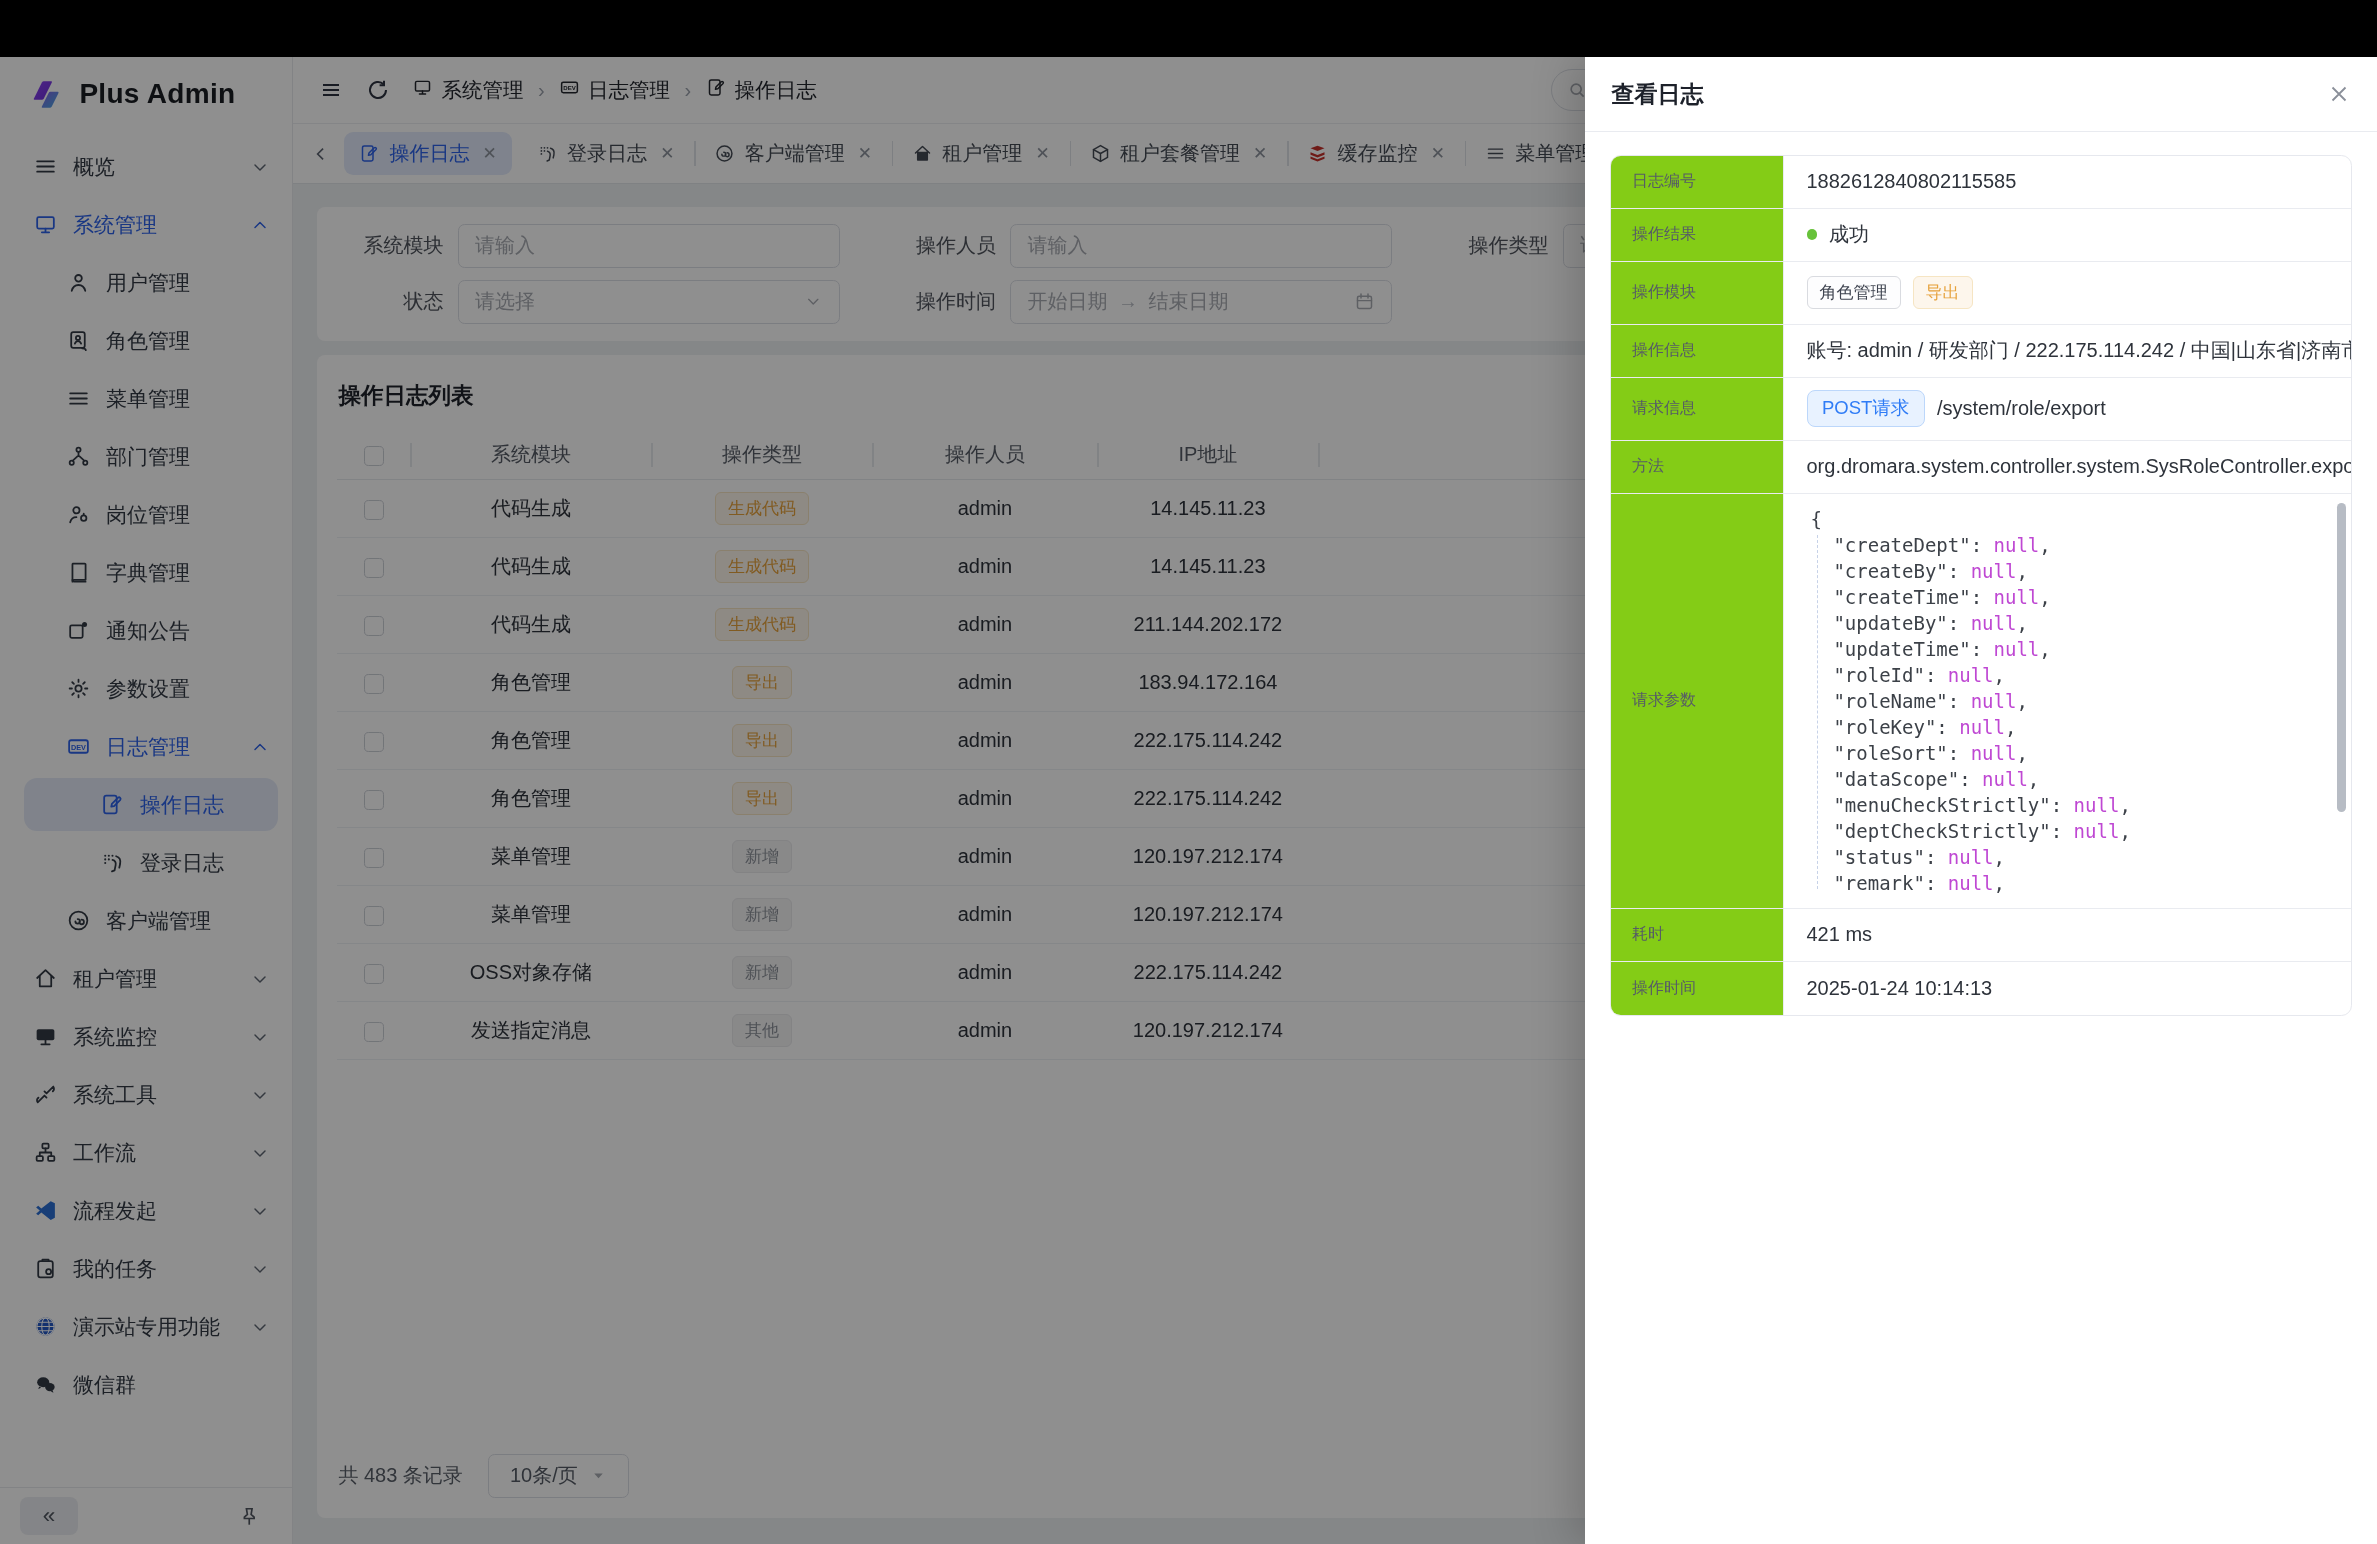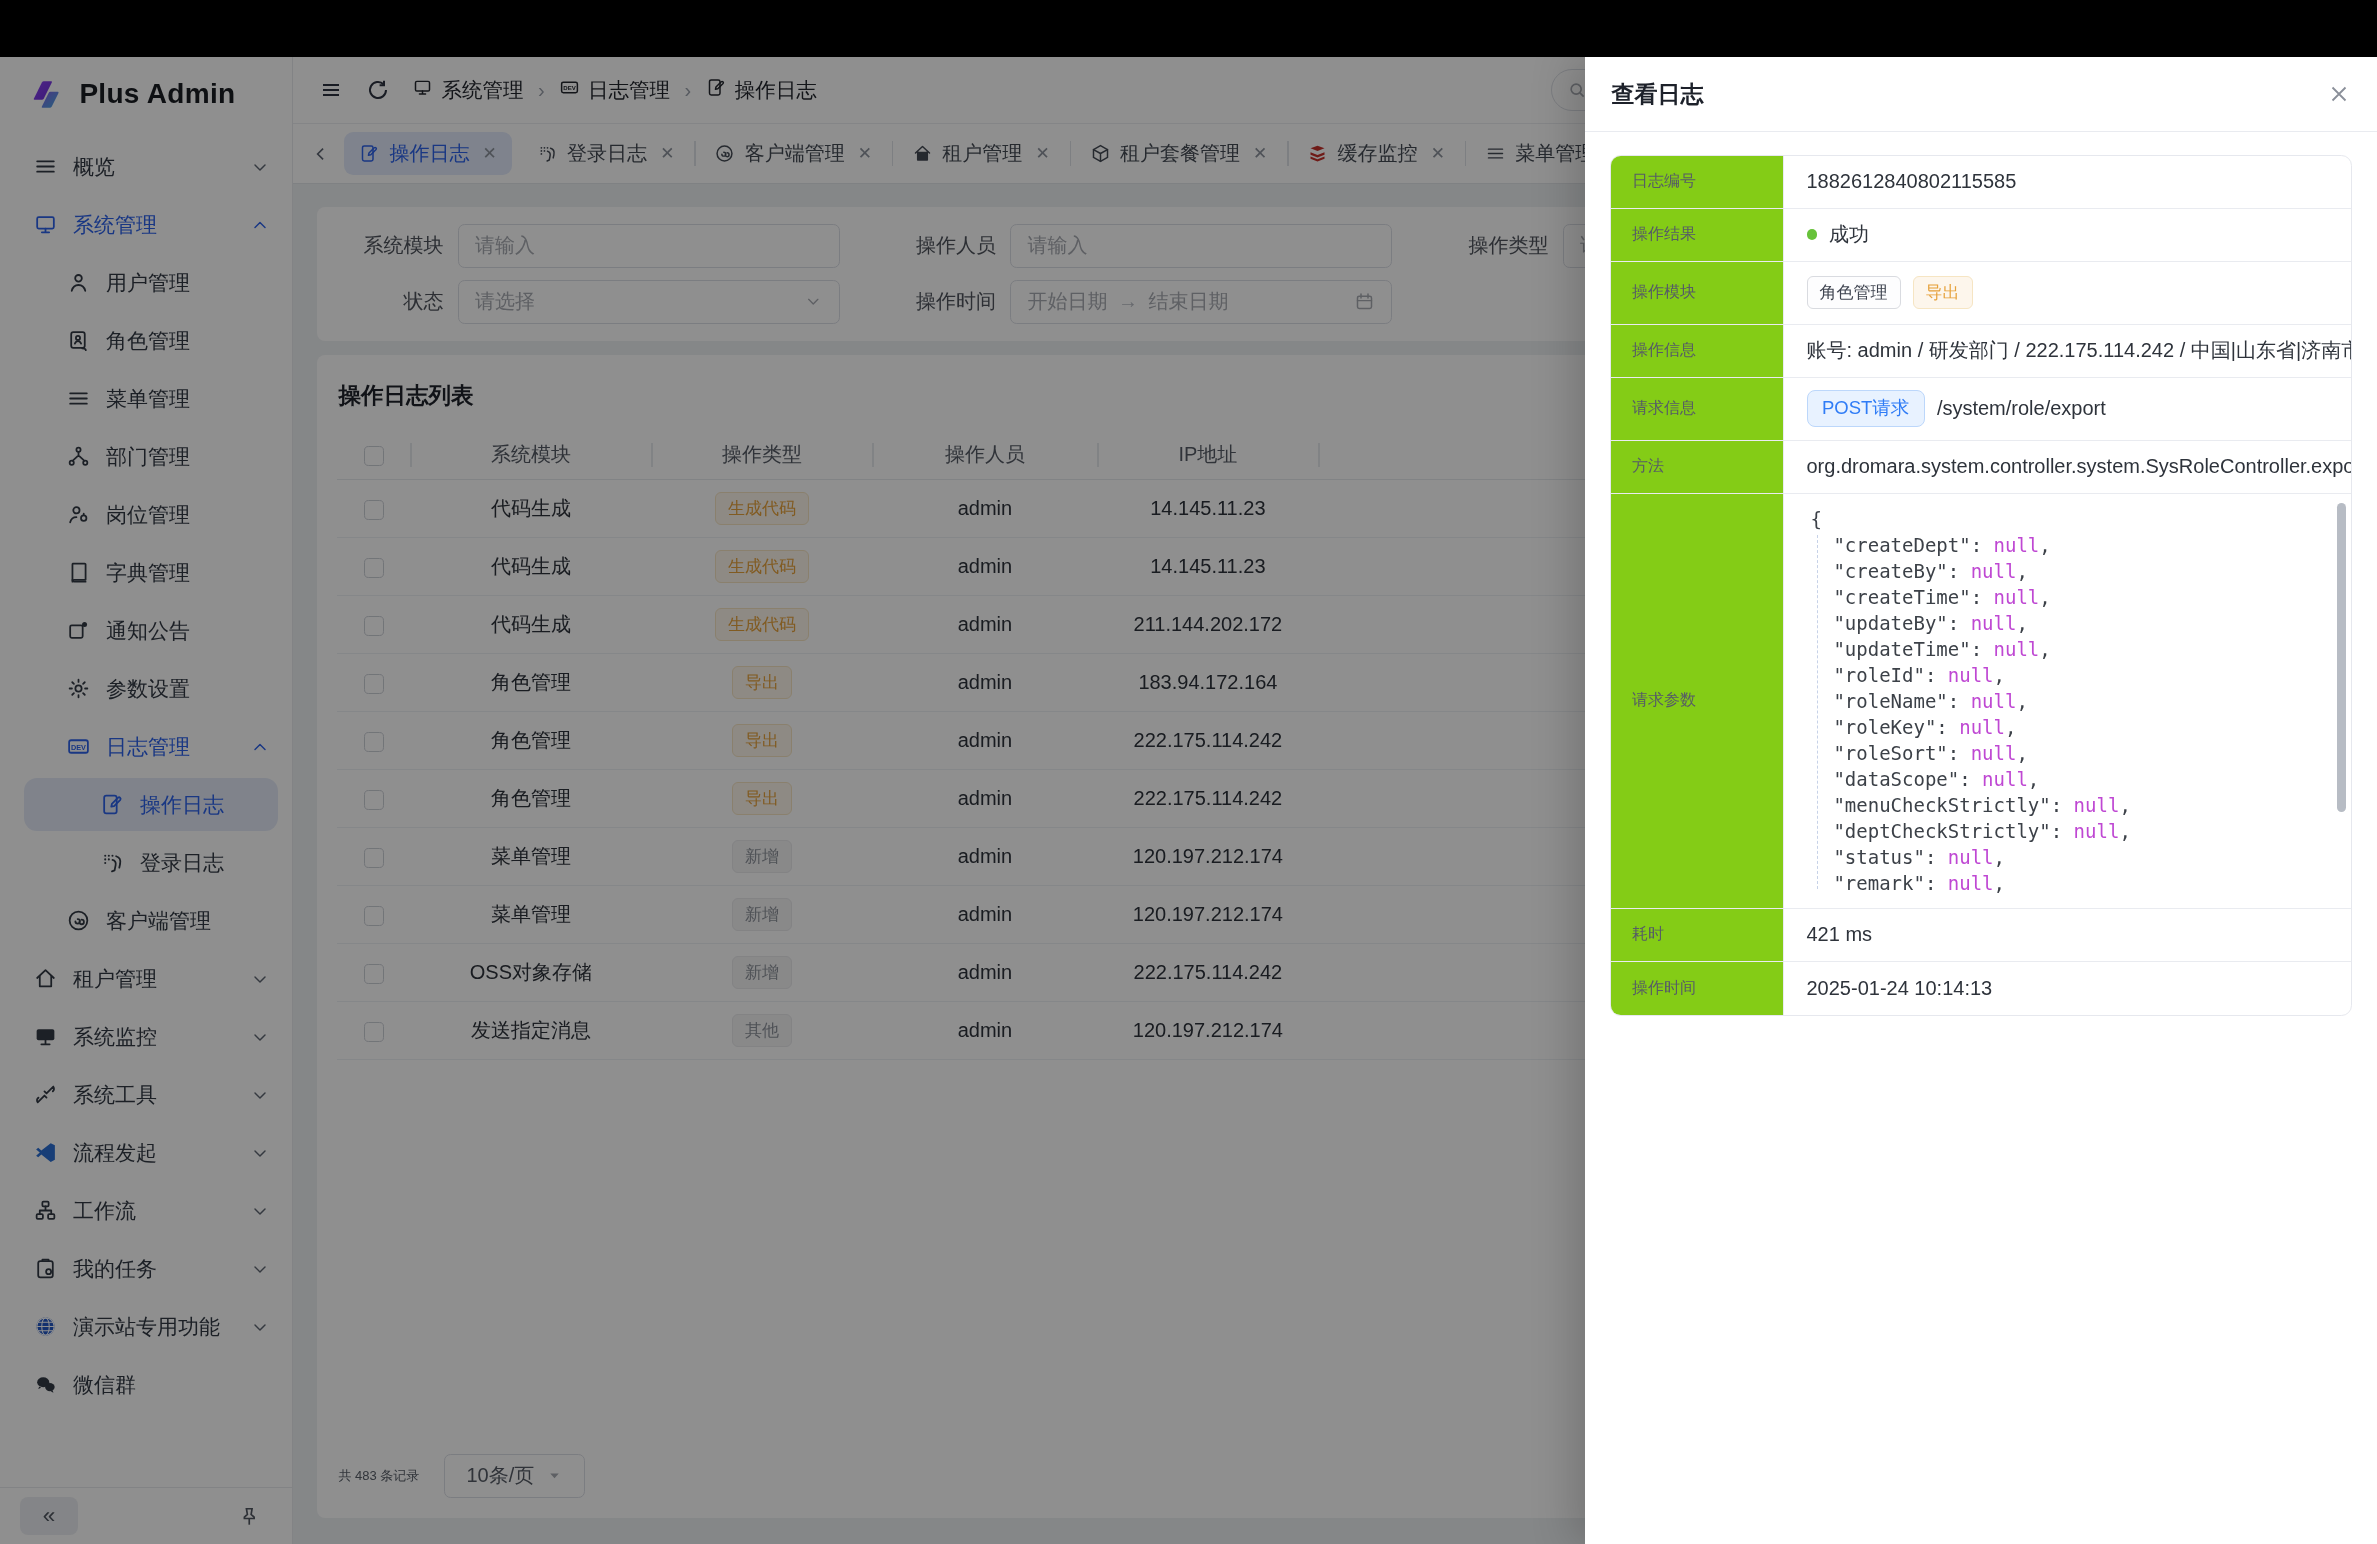--- a/index.html
+++ b/index.html
@@ -90,21 +90,21 @@
   .lt th:not(:first-child)::before { content:""; position:absolute; left:0; top:12px; bottom:12px; width:1.3px; background:#e7eaee; }
   .lt td { height:58px; font-size:20px; color:#2e333b; text-align:center; border-bottom:1.3px solid #edf0f4; }
   .cbx { display:inline-block; width:20px; height:20px; border:1.3px solid #ccd0d7; border-radius:4.6px; background:#fff; vertical-align:middle; }
   .tag { display:inline-block; font-size:17px; line-height:1; padding:7.3px 12px; border-radius:6px; border:1.3px solid transparent; }
   .tag.warning { color:#e6a23c; background:#fdf6ec; border-color:#f6e5c3; }
   .tag.info { color:#8e939b; background:#f4f4f5; border-color:#e9e9eb; }
   .tag.default { color:#3f4450; background:#fdfdfe; border-color:#d9dbe0; }
   .tag.post { color:#2f7cf6; background:#e8f2ff; border-color:#bcd7fb; font-size:18.5px; padding:8px 14.5px; border-radius:8px; }
 
   .pagination { margin-top:auto; display:flex; align-items:center; gap:25px; padding:17px 21px 20px; }
-  .pg-total { font-size:13px; color:#5a606a; }
+  .pg-total { font-size:20px; color:#5a606a; }
   .pg-select { width:141px; height:44px; border:1.3px solid #dcdfe6; border-radius:6.6px; display:flex;
     align-items:center; justify-content:center; gap:12px; font-size:20px; color:#565c66; cursor:pointer; background:#fff; }
   .pg-select svg { width:17px; height:17px; color:#a8abb2; }
 
   
   .dim { position:absolute; left:0; top:0; width:1585px; height:100%; background:rgba(0,0,0,0.44); z-index:40; }
 
   
   .drawer { position:absolute; left:1585px; top:0; width:792px; height:100%; background:#fff; z-index:50;
     box-shadow:-12px 0 40px rgba(0,0,0,.18); display:flex; flex-direction:column; }
@@ -339,42 +339,42 @@
               </svg>
             </span>
             <span>系统工具</span>
             <span class="chev">
               <svg viewBox="0 0 24 24" fill="none" stroke="currentColor" stroke-width="1.7" stroke-linecap="round" stroke-linejoin="round">
                 <path d="M6 9.5l6 6 6-6"></path>
               </svg>
             </span>
           </div>
           <div class="side-item lv1">
-            <span class="ic" style="color: rgb(43, 111, 212);">
-              <svg viewBox="0 0 24 24" fill="none" stroke="currentColor" stroke-width="1.7" stroke-linecap="round" stroke-linejoin="round">
-                <path d="M17 3l4 2v14l-4 2-9-7-3 2.5-2-1.5 3.5-3L3 9l2-1.5L8 10l9-7z" fill="currentColor" stroke="none"></path>
-              </svg>
-            </span>
-            <span>流程发起</span>
-            <span class="chev">
-              <svg viewBox="0 0 24 24" fill="none" stroke="currentColor" stroke-width="1.7" stroke-linecap="round" stroke-linejoin="round">
-                <path d="M6 9.5l6 6 6-6"></path>
-              </svg>
-            </span>
-          </div>
-          <div class="side-item lv1">
             <span class="ic">
               <svg viewBox="0 0 24 24" fill="none" stroke="currentColor" stroke-width="1.7" stroke-linecap="round" stroke-linejoin="round">
                 <rect x="9" y="3.5" width="6" height="4.5" rx="1"></rect>
                 <rect x="3.5" y="15.5" width="6" height="4.5" rx="1"></rect>
                 <rect x="14.5" y="15.5" width="6" height="4.5" rx="1"></rect>
                 <path d="M12 8v4M12 12H6.5v3.5M12 12h5.5v3.5"></path>
               </svg>
             </span>
             <span>工作流</span>
+            <span class="chev">
+              <svg viewBox="0 0 24 24" fill="none" stroke="currentColor" stroke-width="1.7" stroke-linecap="round" stroke-linejoin="round">
+                <path d="M6 9.5l6 6 6-6"></path>
+              </svg>
+            </span>
+          </div>
+          <div class="side-item lv1">
+            <span class="ic" style="color: rgb(43, 111, 212);">
+              <svg viewBox="0 0 24 24" fill="none" stroke="currentColor" stroke-width="1.7" stroke-linecap="round" stroke-linejoin="round">
+                <path d="M17 3l4 2v14l-4 2-9-7-3 2.5-2-1.5 3.5-3L3 9l2-1.5L8 10l9-7z" fill="currentColor" stroke="none"></path>
+              </svg>
+            </span>
+            <span>流程发起</span>
             <span class="chev">
               <svg viewBox="0 0 24 24" fill="none" stroke="currentColor" stroke-width="1.7" stroke-linecap="round" stroke-linejoin="round">
                 <path d="M6 9.5l6 6 6-6"></path>
               </svg>
             </span>
           </div>
           <div class="side-item lv1">
             <span class="ic">
               <svg viewBox="0 0 24 24" fill="none" stroke="currentColor" stroke-width="1.7" stroke-linecap="round" stroke-linejoin="round">
                 <rect x="5" y="5" width="14" height="15.5" rx="2"></rect>

